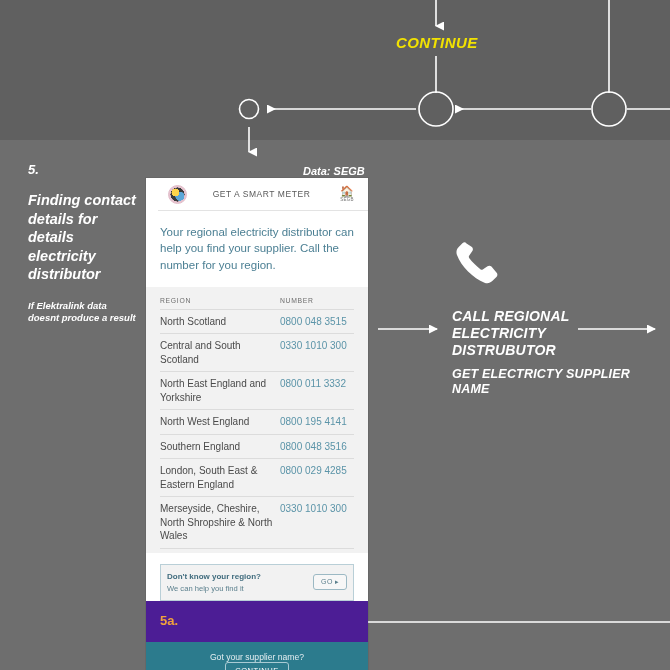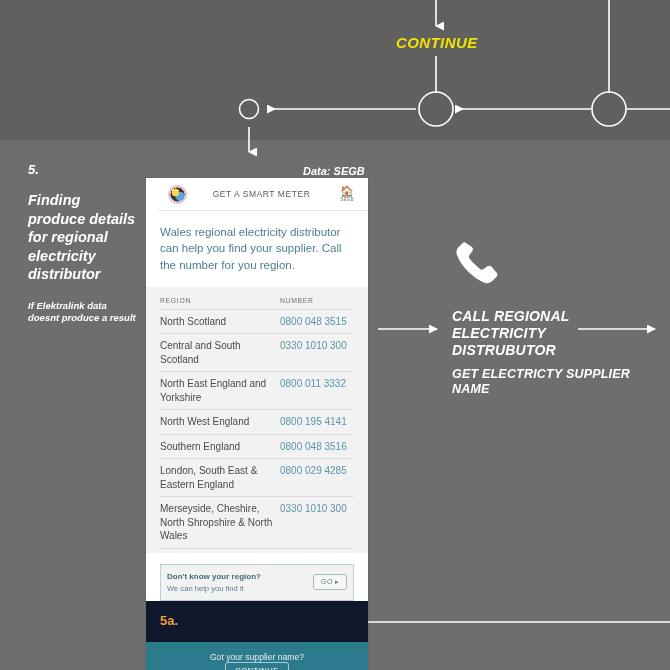--- a/index.html
+++ b/index.html
@@ -218,21 +218,21 @@
     border-radius: 3px;
     background: #f7f7f7;
     color: #5a7f8c;
     font-size: 7px;
     padding: 3px 7px;
     letter-spacing: 0.4px;
     white-space: nowrap;
   }
 
   .step-tag {
-    background: #0f172a;
+    background: #4c1d95;
     padding: 12px 14px 14px 14px;
     color: #f0a13c;
     font-size: 13px;
     font-weight: bold;
   }
 
   .card-footer {
     background: #2c7b8d;
     padding: 10px 14px;
     display: flex;
@@ -333,38 +333,38 @@
   <circle cx="436" cy="109" r="17" fill="none" stroke="#ffffff" stroke-width="1.6"></circle>
   <circle cx="609" cy="109" r="17" fill="none" stroke="#ffffff" stroke-width="1.6"></circle>
   <circle cx="249" cy="109" r="9.5" fill="none" stroke="#ffffff" stroke-width="1.6"></circle>
 </svg>
 
 <div class="flow-label continue-top">CONTINUE</div>
 <div class="flow-label go-bottom">GO</div>
 
 <div class="annotation">
   <div class="step-num">5.</div>
-  <div class="headline">Finding produce details for regional electricity distributor</div>
+  <div class="headline">Finding contact details for details electricity distributor</div>
   <div class="subnote">If Elektralink data doesnt produce a result</div>
 </div>
 
 <div class="data-caption">Data: SEGB</div>
 
 <div class="phone-card">
 
   <div class="card-topbar">
     <div class="crest-icon"></div>
     <div class="card-topbar-title">GET A SMART METER</div>
     <div class="segb-mark">
       <span class="house">🏠</span>
       <span class="segb-text">SEGB</span>
     </div>
   </div>
 
-  <div class="card-lead">Wales regional electricity distributor can help you find your supplier. Call the number for you region.</div>
+  <div class="card-lead">Your regional electricity distributor can help you find your supplier. Call the number for you region.</div>
 
   <div class="card-table-wrap">
     <table class="regions">
       <thead>
         <tr>
           <th>REGION</th>
           <th class="num-col">NUMBER</th>
         </tr>
       </thead>
       <tbody>

